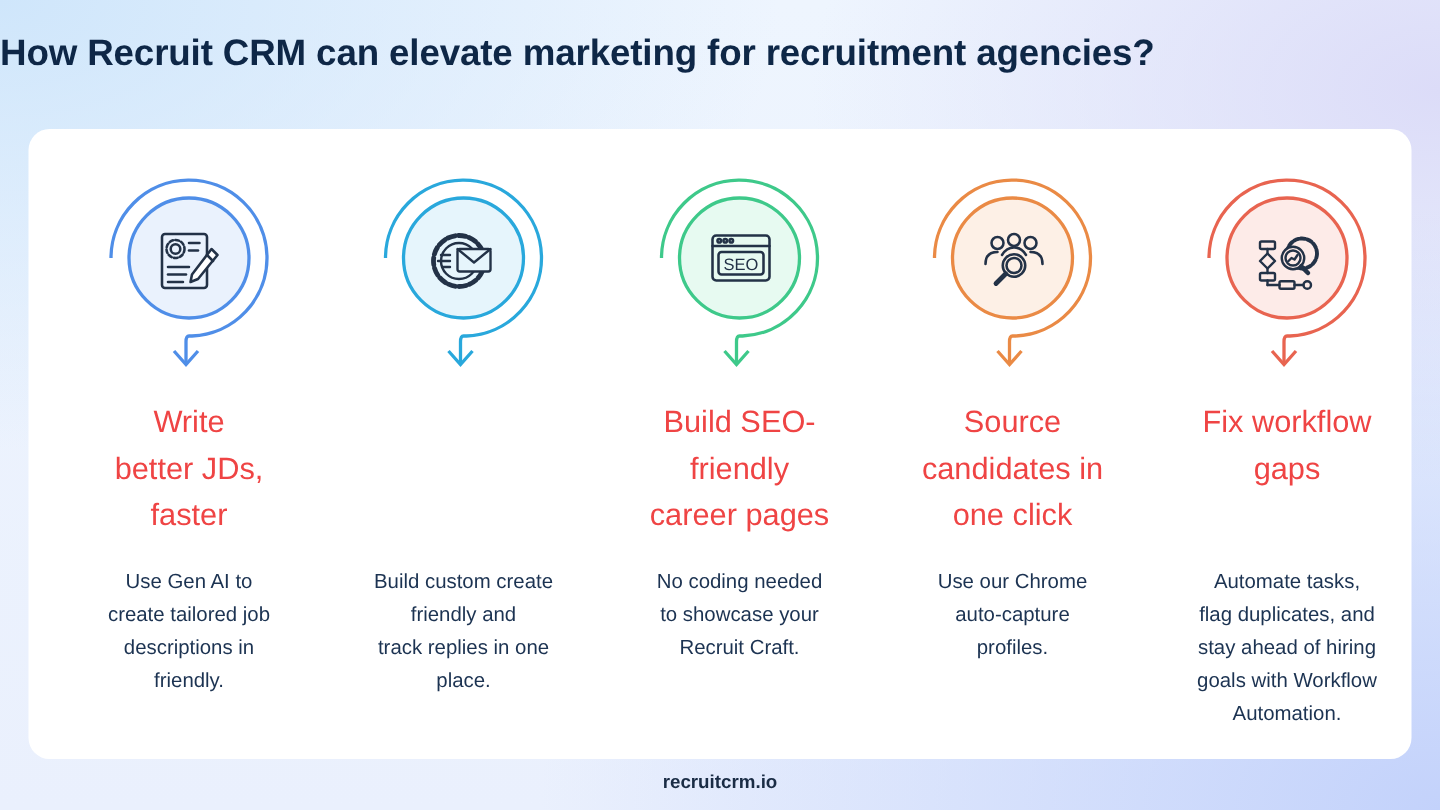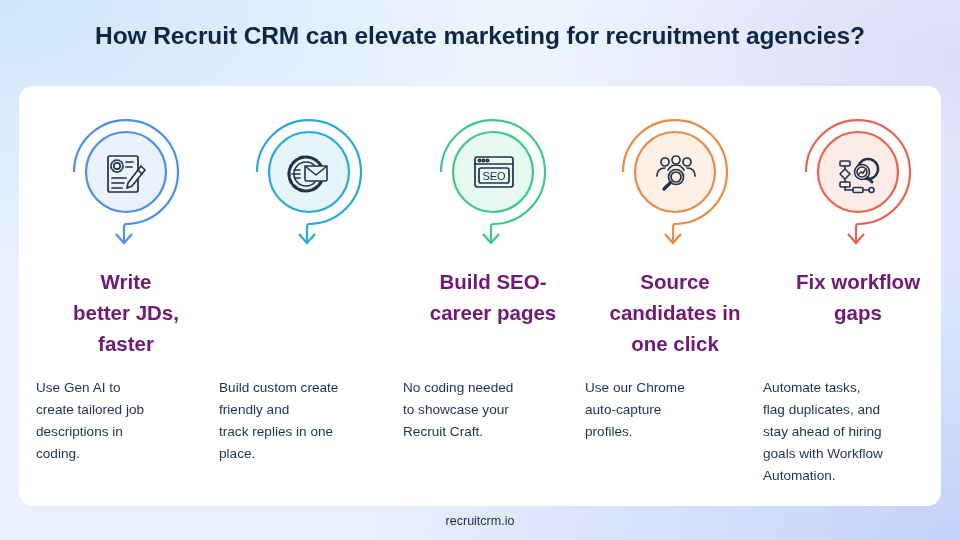--- a/index.html
+++ b/index.html
@@ -10,21 +10,20 @@
         radial-gradient(ellipse 520px 300px at 0px 0px, #cfe6fb 0%, rgba(207,230,251,0) 100%),
         radial-gradient(ellipse 600px 400px at 960px 540px, #c3d2fb 0%, rgba(195,210,251,0) 100%),
         radial-gradient(ellipse 420px 260px at 960px 60px, #dcdcf8 0%, rgba(220,220,248,0) 100%),
         linear-gradient(180deg, #eef5fe 0%, #eaf0fd 100%);
       position: relative;
       color: #0f2a4a;
     }
     .page-title {
       position: absolute;
       top: 22px; left: 0; width: 960px;
-      text-align: center;
       font-weight: 700;
       font-size: 24.5px;
       letter-spacing: -0.1px;
       color: #0e2747;
     }
     .card {
       position: absolute;
       left: 19px; top: 86px;
       width: 922px; height: 420px;
       background: #ffffff;
@@ -41,40 +40,40 @@
       top: 28px;
       left: 50%;
       transform: translateX(-50%);
       width: 120px; height: 140px;
     }
     .icon-wrap svg { display: block; }
     .col-title {
       position: absolute;
       top: 180px; left: 0; width: 100%;
       text-align: center;
-      font-weight: 700;
+      font-weight: 400;
       font-size: 20.5px;
       line-height: 31px;
-      color: #701a75;
+      color: #ef4444;
     }
     .col-title span { display: block; }
     .col-desc {
       position: absolute;
       top: 291px; left: 0; width: 100%;
-      text-align: left;
+      text-align: center;
       font-size: 13.6px;
       line-height: 22px;
       color: #1c3352;
     }
     .col-desc span { display: block; }
     .footer {
       position: absolute;
       top: 514px; left: 0; width: 960px;
       text-align: center;
-      font-weight: 400;
+      font-weight: 700;
       font-size: 12.5px;
       color: #1a2c45;
     }
   </style>
 </head>
 <body>
 
 <div class="page-title">How Recruit CRM can elevate marketing for recruitment agencies?</div>
 
 <div class="card">
@@ -105,21 +104,21 @@
     </div>
     <div class="col-title">
       <span>Write</span>
       <span>better JDs,</span>
       <span>faster</span>
     </div>
     <div class="col-desc">
       <span>Use Gen AI to</span>
       <span>create tailored job</span>
       <span>descriptions in</span>
-      <span>coding.</span>
+      <span>friendly.</span>
     </div>
   </div>
 
   <div class="col" style="left:200px">
     <div class="icon-wrap">
       <svg width="120" height="140" viewBox="0 0 120 140">
         <path d="M8 58 A52 52 0 1 1 62 110 L60 110 Q58 110 58 114 L58 128" fill="none" stroke="#29a8dc" stroke-width="2.2"></path>
         <path d="M50 120 L58 129 L66 120" fill="none" stroke="#29a8dc" stroke-width="2.2"></path>
         <circle cx="60" cy="58" r="40" fill="#e6f5fc" stroke="#29a8dc" stroke-width="2.2"></circle>
       </svg>
@@ -161,20 +160,21 @@
           <circle cx="46.5" cy="46.5" r="1.2"></circle>
           <circle cx="50.5" cy="46.5" r="1.2"></circle>
           <circle cx="54.5" cy="46.5" r="1.2"></circle>
           <rect x="46" y="54" width="30" height="15" rx="2"></rect>
         </g>
         <text x="61" y="66" text-anchor="middle" font-family="Liberation Sans, sans-serif" font-size="11" fill="#233247">SEO</text>
       </svg>
     </div>
     <div class="col-title">
       <span>Build SEO-</span>
+      <span>friendly</span>
       <span>career pages</span>
     </div>
     <div class="col-desc">
       <span>No coding needed</span>
       <span>to showcase your</span>
       <span>Recruit Craft.</span>
     </div>
   </div>
 
   <div class="col" style="left:566px">

